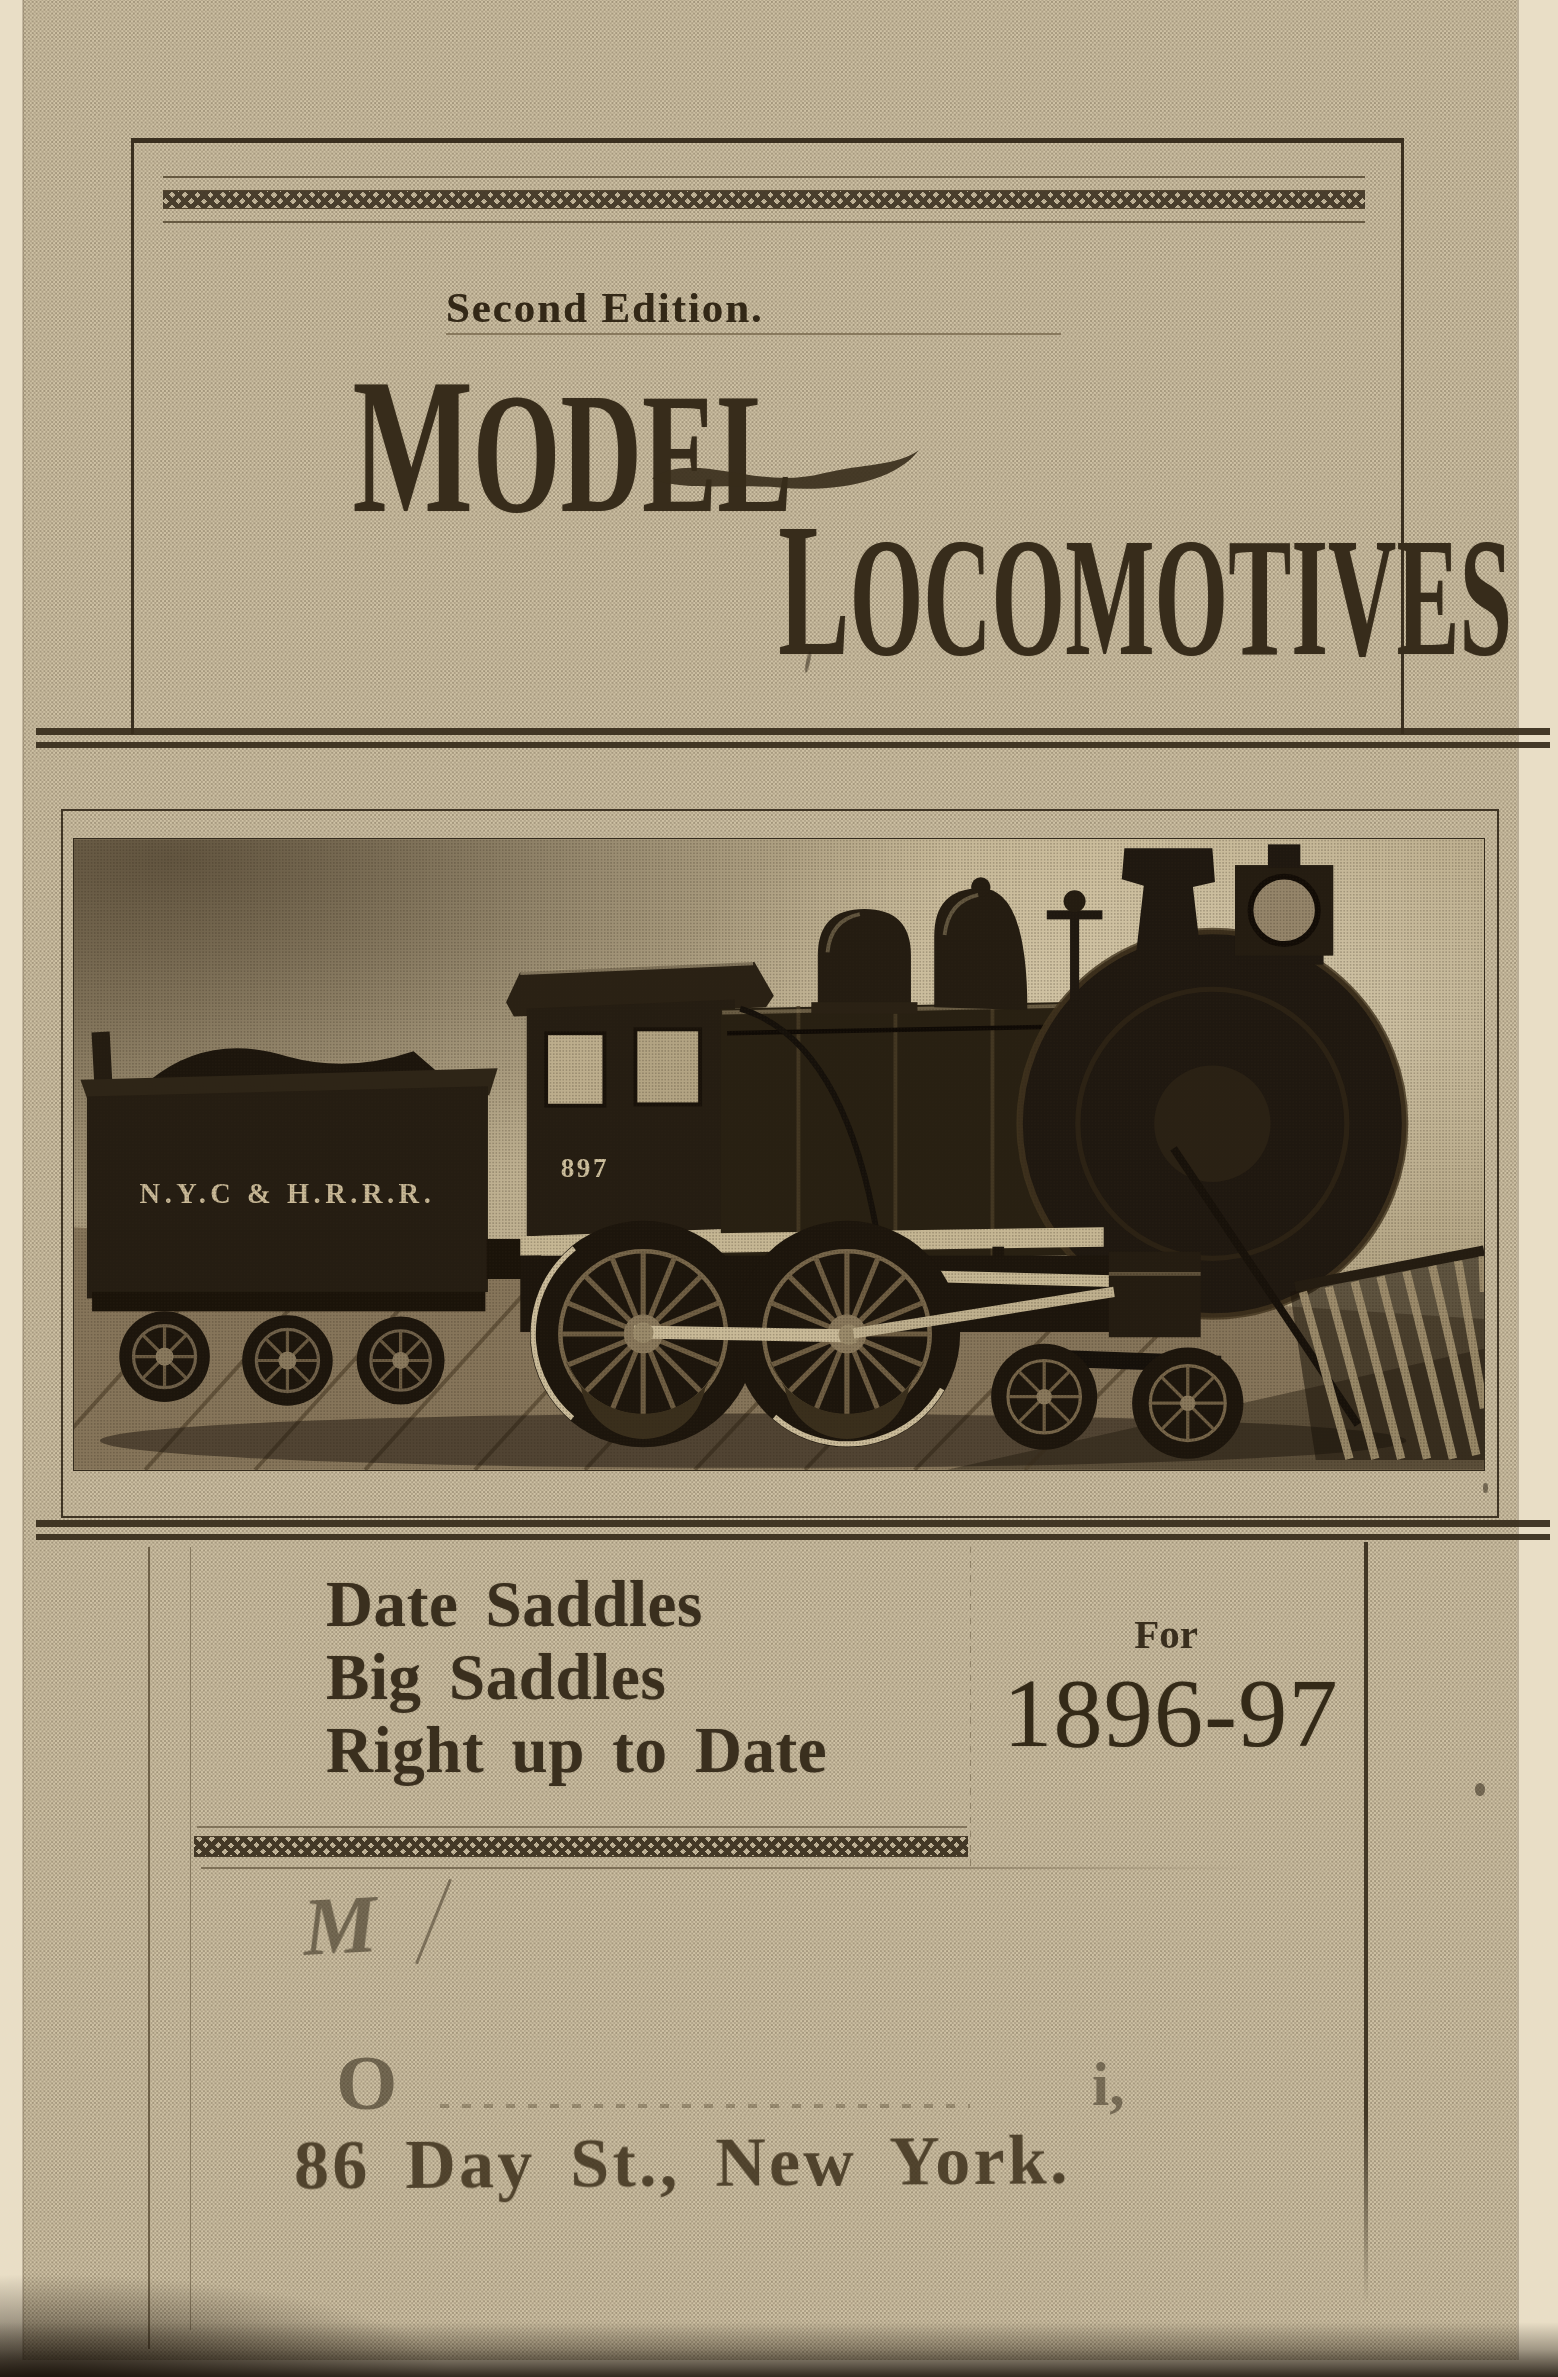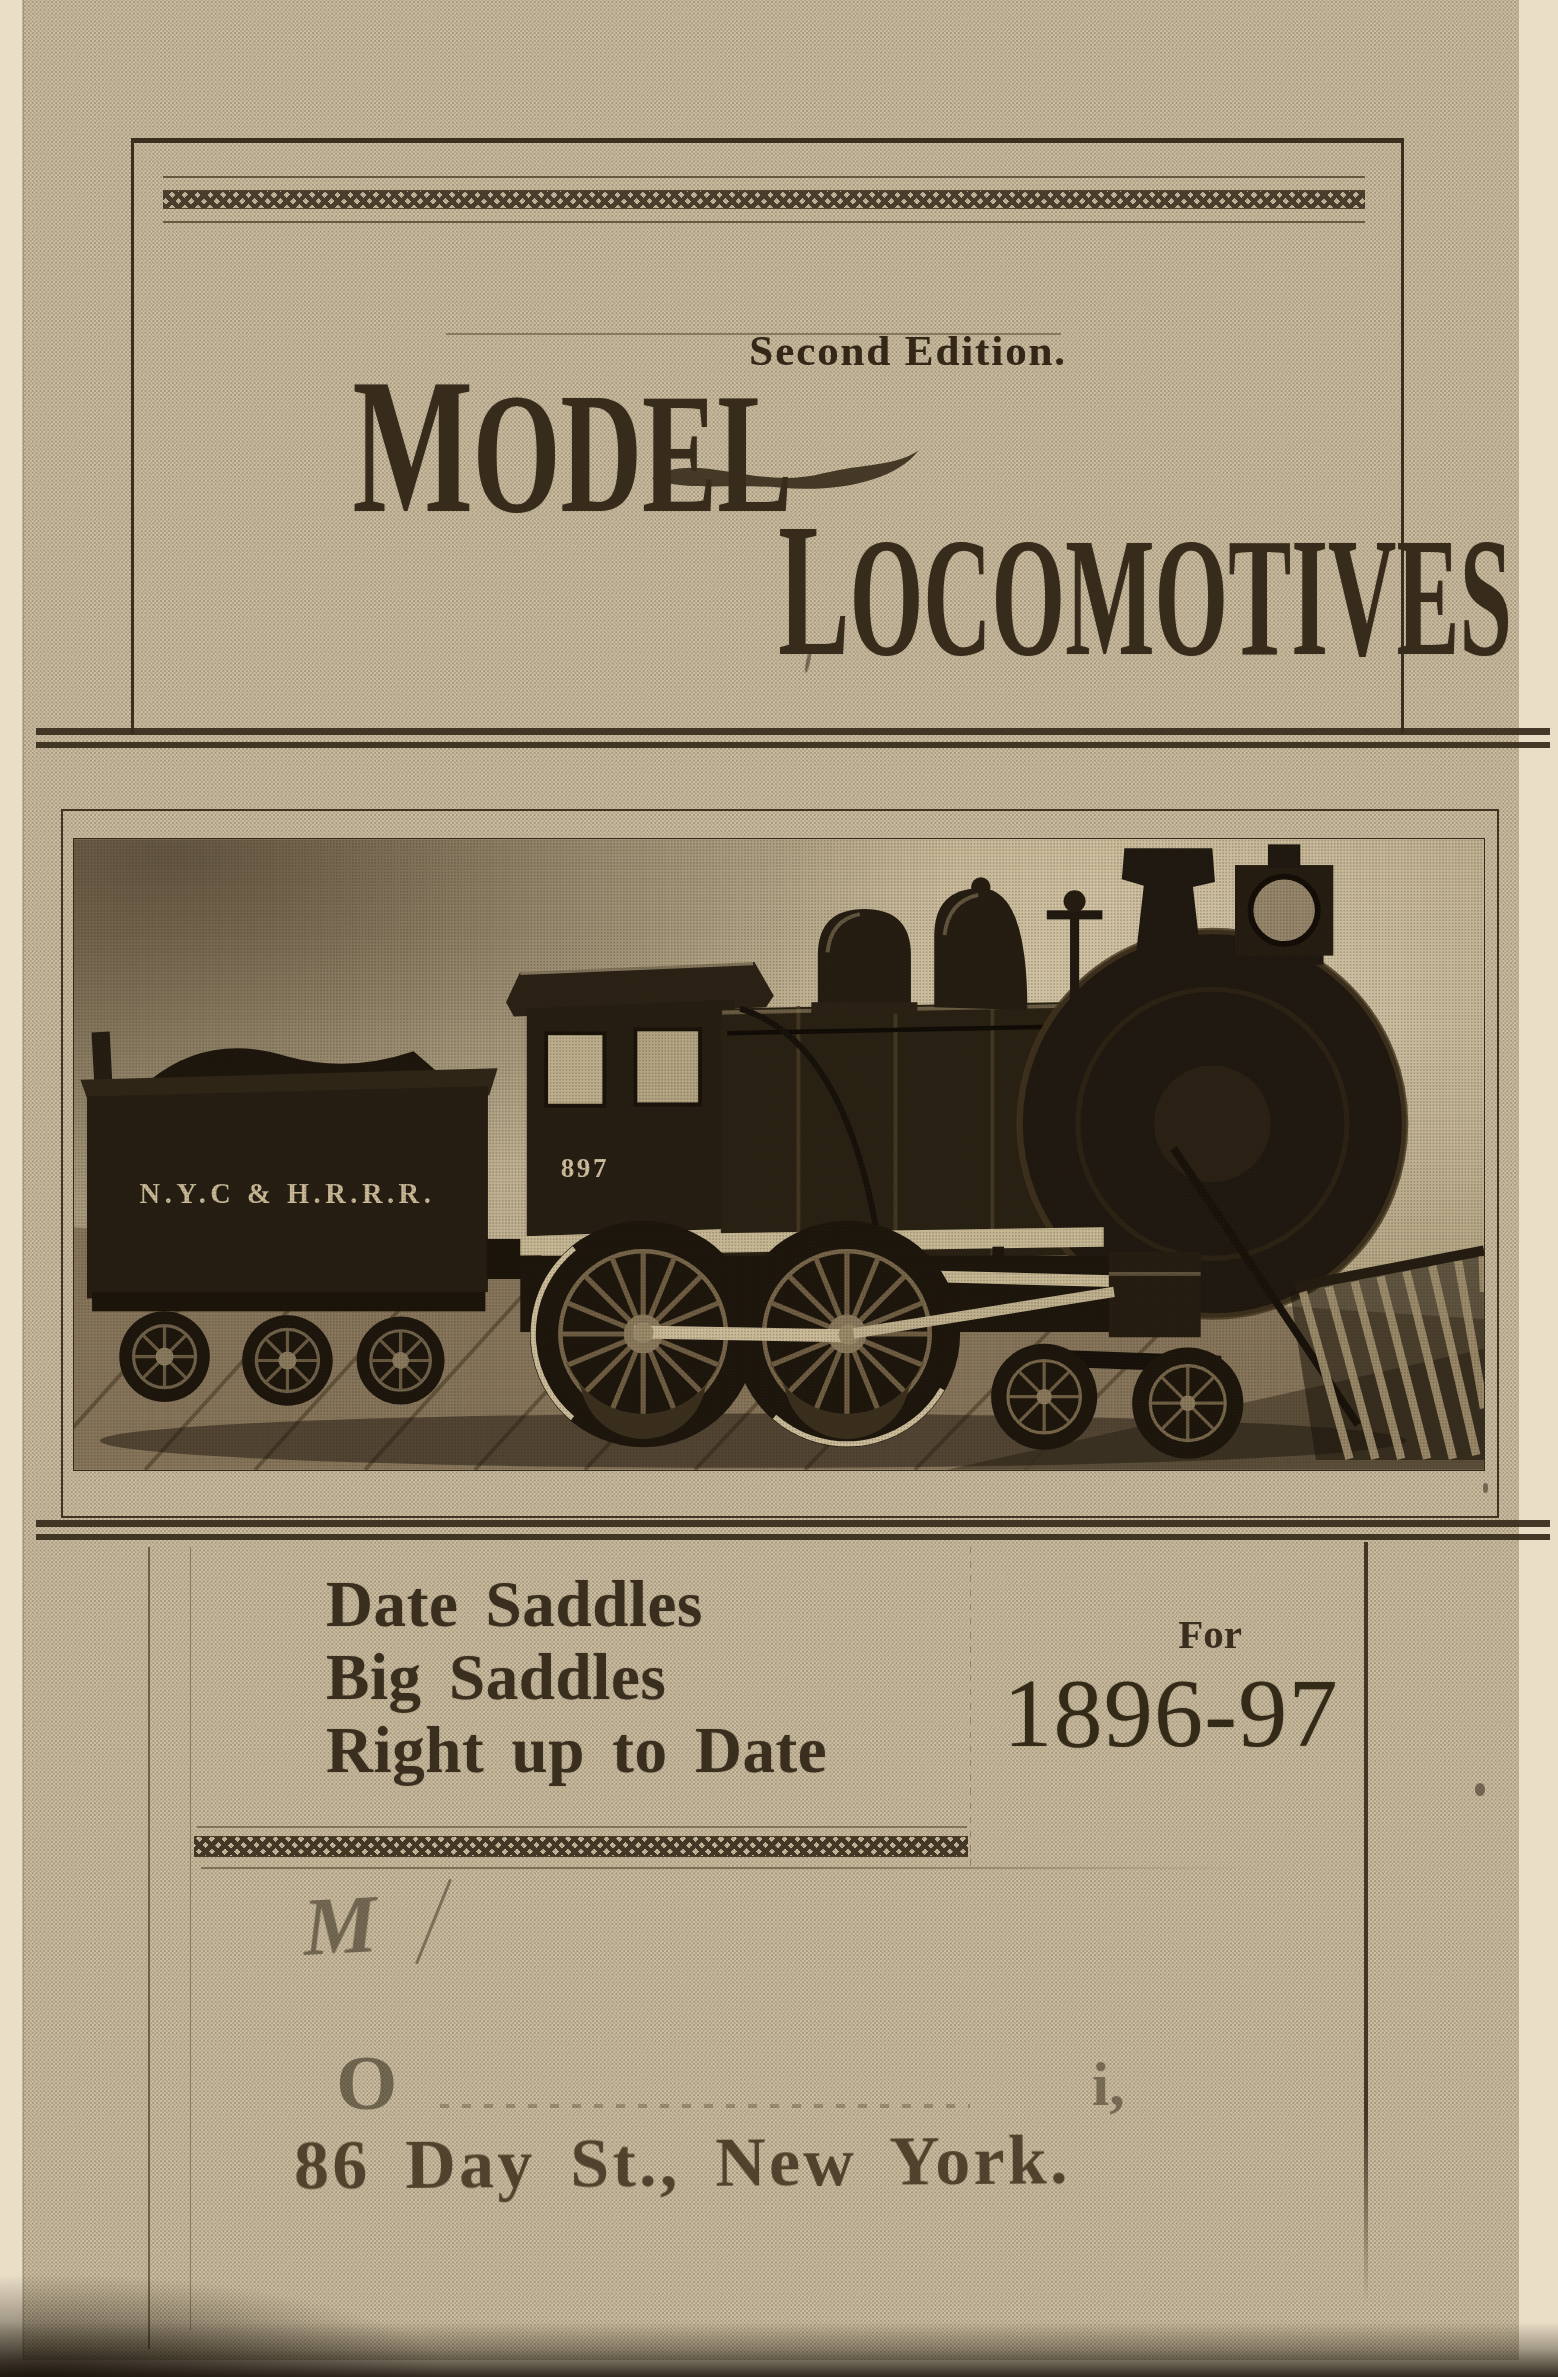--- a/index.html
+++ b/index.html
@@ -23,23 +23,23 @@
 
   
   .top-box{position:absolute;left:131px;top:138px;width:1267px;height:591px;
      border-top:5.8px solid #3a2f1f;border-left:3.9px solid #3a2f1f;border-right:3.9px solid #3a2f1f;}
   .deco-line{position:absolute;height:1.9px;background:#4a3c26;opacity:.75;}
   .deco-band{position:absolute;height:17px;border-top:1.9px solid #453723;border-bottom:1.9px solid #453723;
      background-image:
        repeating-linear-gradient(45deg,  #3a2f1f 0 4.5px, transparent 4.5px 9px),
        repeating-linear-gradient(-45deg, #3a2f1f 0 4.5px, transparent 4.5px 9px);
      opacity:.88;}
-  .edition{position:absolute;left:446px;top:283px;width:621px;text-align:right;
+  .edition{position:absolute;left:446px;top:283px;width:621px;text-align:left;
      font-size:43px;font-weight:bold;letter-spacing:1.9px;color:#332817;
-     text-shadow:0 0 0.6px rgba(51,40,23,.5);margin-top:43px;}
+     text-shadow:0 0 0.6px rgba(51,40,23,.5);}
   .edition-rule{position:absolute;left:446px;top:333px;width:615px;height:1.9px;background:#5c4c32;opacity:.55;}
   .title{position:absolute;font-weight:bold;color:#372c1b;white-space:nowrap;
      text-shadow:0 0 1.3px rgba(55,44,27,.35);}
   .title-inner{display:inline-block;transform-origin:left baseline;}
   .t-model{left:239px;top:335px;font-size:171px;}
   .t-model .title-inner{transform:scaleX(.66);}
   .t-loco{left:490px;top:480px;font-size:169px;}
   .t-loco .title-inner{transform:scaleX(.56);}
   .first-cap{font-size:1.13em;}
   .swash{position:absolute;left:650px;top:445px;width:272px;height:58px;}
@@ -65,21 +65,21 @@
   .vl-b{left:190px;top:1547px;width:1.3px;height:783px;opacity:.45;}
   .vl-sep{left:970px;top:1547px;width:1.3px;height:323px;opacity:.35;
      background:repeating-linear-gradient(to bottom,#43361f 0 6.5px, transparent 6.5px 14.2px);}
   .vl-right{left:1364px;top:1542px;width:3.9px;height:763px;opacity:.85;
      background:linear-gradient(to bottom,#2c2212 0 75%, rgba(44,34,18,0) 100%);}
 
   .slogan{position:absolute;left:326px;top:1568px;width:647px;
      font-size:65px;font-weight:bold;line-height:73px;color:#3a2f1e;
      letter-spacing:0.6px;word-spacing:10.4px;text-shadow:0 0 1.3px rgba(58,47,30,.4);}
   .for-label{position:absolute;left:1100px;top:1610px;width:132px;text-align:center;
-     font-size:41px;font-weight:bold;color:#3a2f1e;padding-left:44px;}
+     font-size:41px;font-weight:bold;color:#3a2f1e;}
   .years{position:absolute;left:990px;top:1657px;width:362px;text-align:center;
      font-size:98px;font-weight:normal;letter-spacing:1.3px;color:#342a18;
      text-shadow:0 0 1.3px rgba(52,42,24,.45);}
 
   .orn-line1{position:absolute;left:197px;top:1826px;width:770px;height:1.9px;background:#4a3c26;opacity:.5;}
   .orn-band{position:absolute;left:194px;top:1836px;width:774px;height:19.4px;
      border-top:1.9px solid #3f3321;border-bottom:1.9px solid #3f3321;
      background-image:
        repeating-linear-gradient(45deg,  #372c1b 0 4.5px, transparent 4.5px 9px),
        repeating-linear-gradient(-45deg, #372c1b 0 4.5px, transparent 4.5px 9px);

